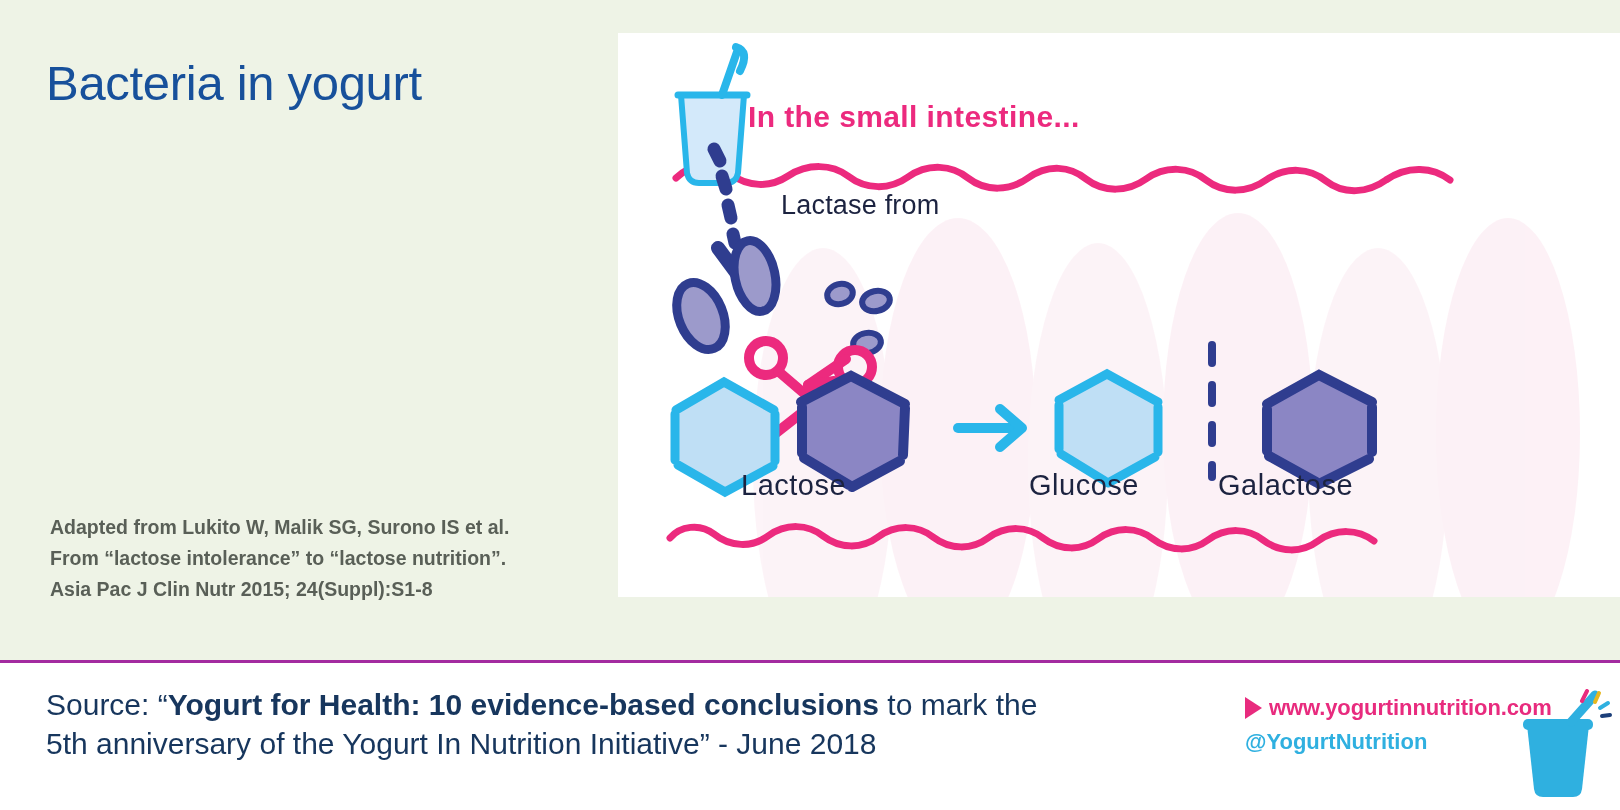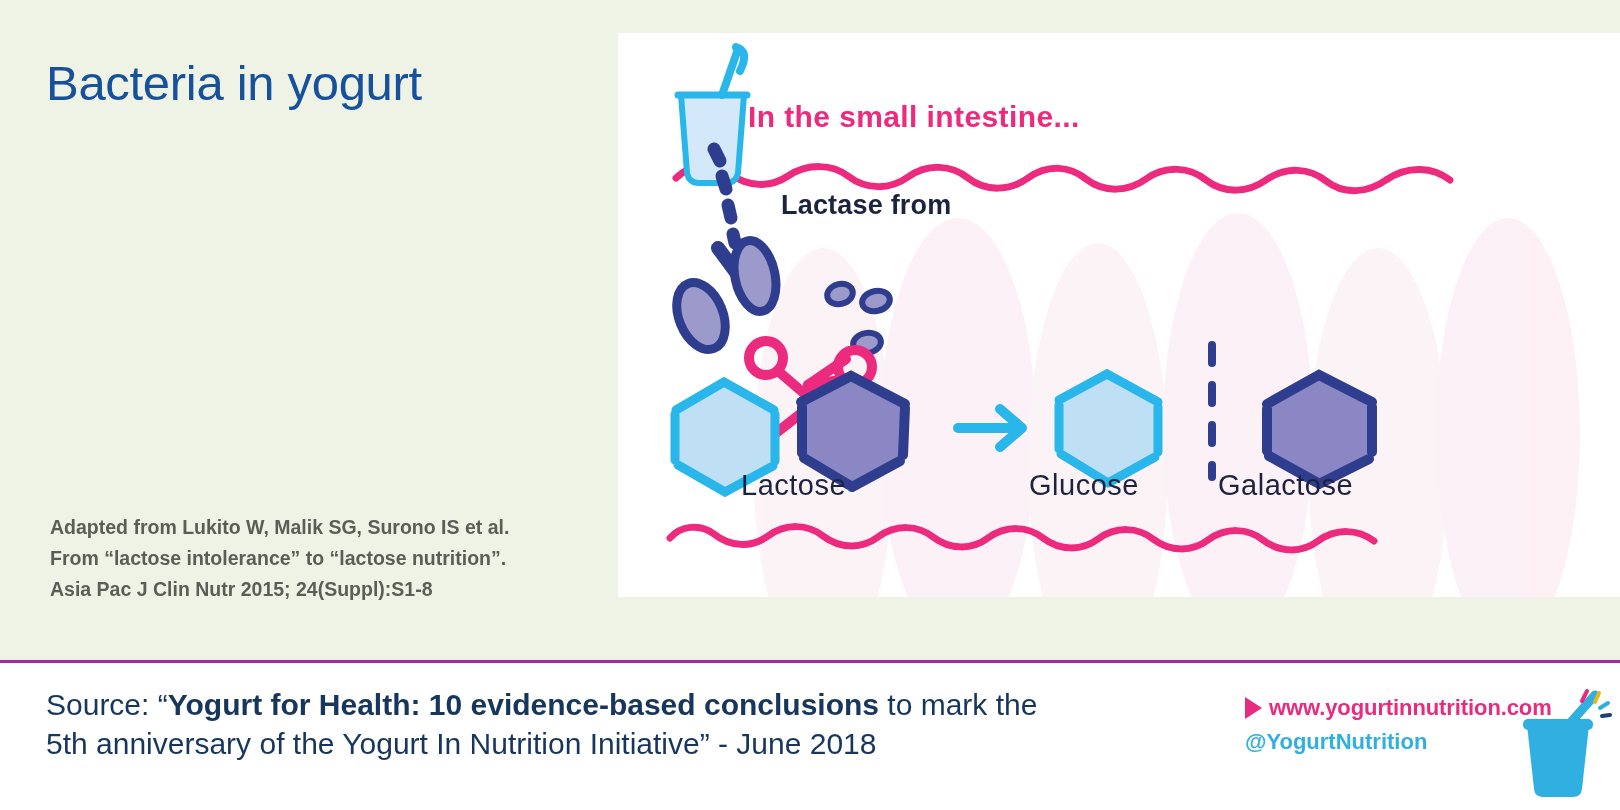--- a/index.html
+++ b/index.html
@@ -96,21 +96,21 @@
     font-size: 30px;
     font-weight: 600;
     color: #ec2a7e;
     letter-spacing: 0.4px;
     margin-top: 15px;
   }
   #label-lactase {
     left: 163px;
     top: 155px;
     font-size: 27px;
-    font-weight: 700;
+    font-weight: 400;
     line-height: 1.33;
     color: #1c2340;
     letter-spacing: 0.2px;
   }
   #label-lactase .lline { display: block; }
   #label-lactose {
     left: 123px;
     top: 436px;
     font-size: 29px;
     font-weight: 500;

